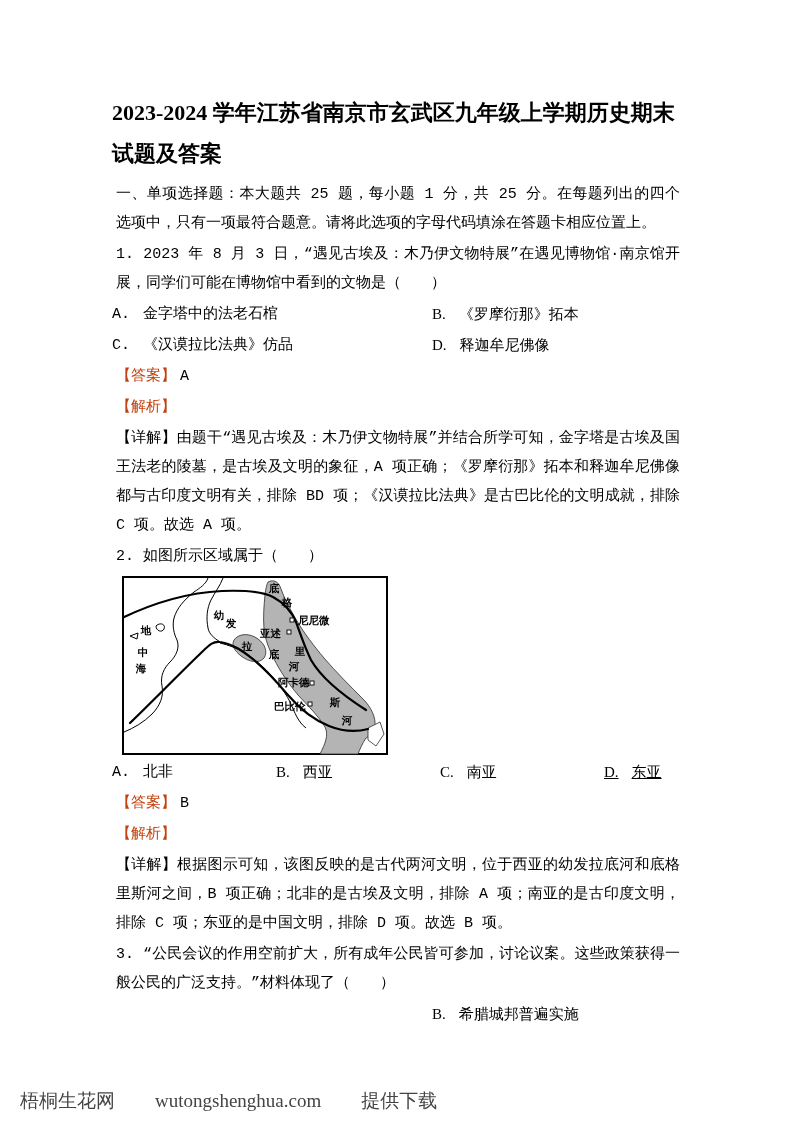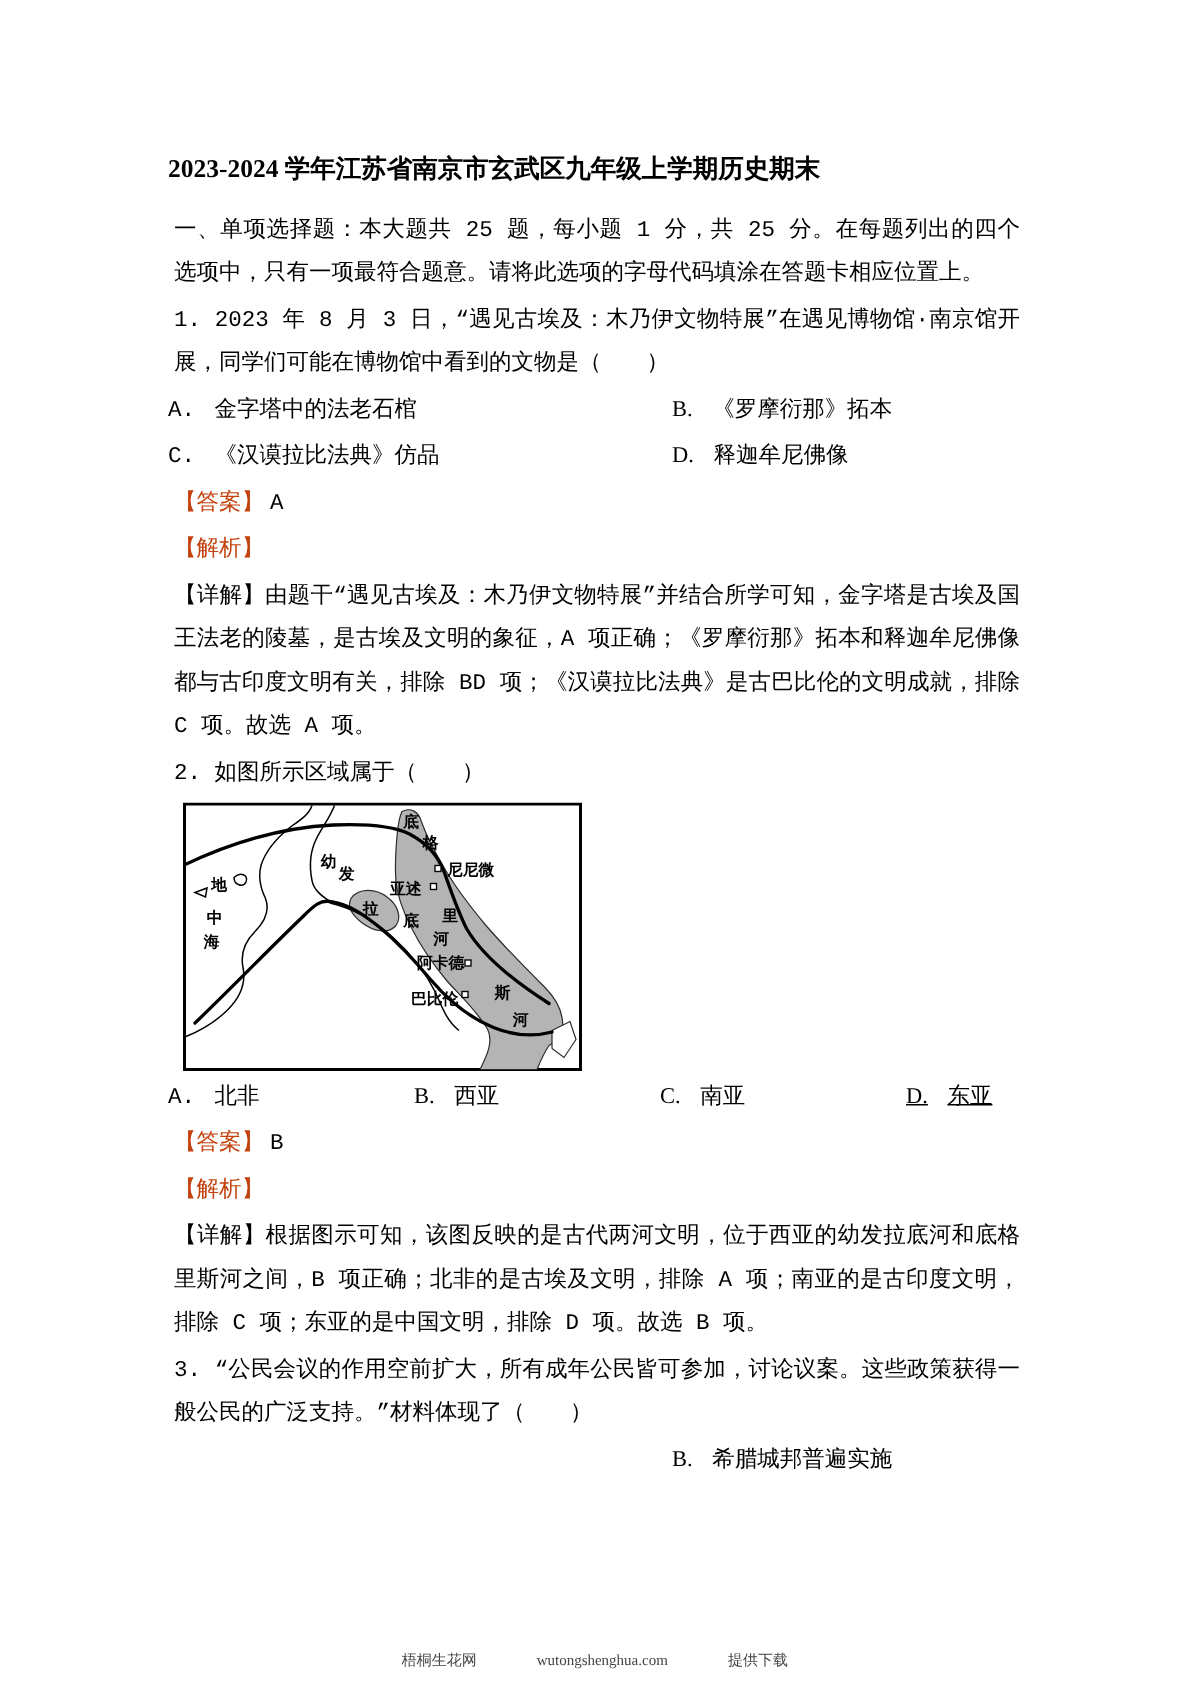--- a/index.html
+++ b/index.html
@@ -2,46 +2,47 @@
 <html><head>
 <meta charset="utf-8">
 <style>
   html,body{margin:0;padding:0;background:#ffffff;}
   body{
     width:793px;height:1122px;position:relative;overflow:hidden;
     font-family:"Liberation Serif","DejaVu Serif",serif;
     color:#000;
   }
   .content{position:absolute;left:112px;top:92px;width:572px;}
-  .title{font-size:17px;font-weight:bold;line-height:41px;margin:0 0 6px 0;}
+  .title{font-size:22px;font-weight:bold;line-height:41px;margin:0 0 6px 0;}
   .line{font-size:15px;line-height:29px;margin:2px 4px;text-align:justify;font-family:Liberation Mono, monospace;}
   .optrow{position:relative;height:29px;font-size:15px;line-height:29px;margin:2px 0;}
   .opt{position:absolute;top:0;white-space:nowrap;}
   .okey{margin-right:13px;}
   .p0{left:0;font-family:Liberation Mono, monospace;}
-  .p2{left:336px;text-align:center;}
+  .p2{left:320px;text-align:center;}
   .c41{left:164px;}
   .c42{left:328px;}
   .c43{left:492px;text-decoration:underline;}
   .blue{color:#c2410c;}
   .ansgap{margin-left:4px;}
   .mapwrap{margin:5px 0 3px 10px;width:266px;height:179px;}
   .mapwrap svg{display:block;}
   .maplbl{font-size:10.5px;font-weight:bold;fill:#000;}
-  .footer{position:absolute;left:0;right:0;bottom:8px;text-align:center;
-          font-size:10px;color:#444;}
+  .footer{position:absolute;left:0;right:0;bottom:8px;
+          font-size:19px;color:#444;}
   .footer span{margin:0 20px;}
 </style>
 </head>
 <body>
 
 <div class="content">
 
   <div class="title">
     <div>2023-2024 学年江苏省南京市玄武区九年级上学期历史期末</div>
+    <div>试题及答案</div>
   </div>
 
   <p class="line">一、单项选择题：本大题共 25 题，每小题 1 分，共 25 分。在每题列出的四个选项中，只有一项最符合题意。请将此选项的字母代码填涂在答题卡相应位置上。</p>
 
   <p class="line">1. 2023 年 8 月 3 日，“遇见古埃及：木乃伊文物特展”在遇见博物馆·南京馆开展，同学们可能在博物馆中看到的文物是（　　）</p>
 
   <div class="optrow">
     <span class="opt p0"><span class="okey">A.</span><span>金字塔中的法老石棺</span></span>
     <span class="opt p2"><span class="okey">B.</span><span>《罗摩衍那》拓本</span></span>
   </div>

